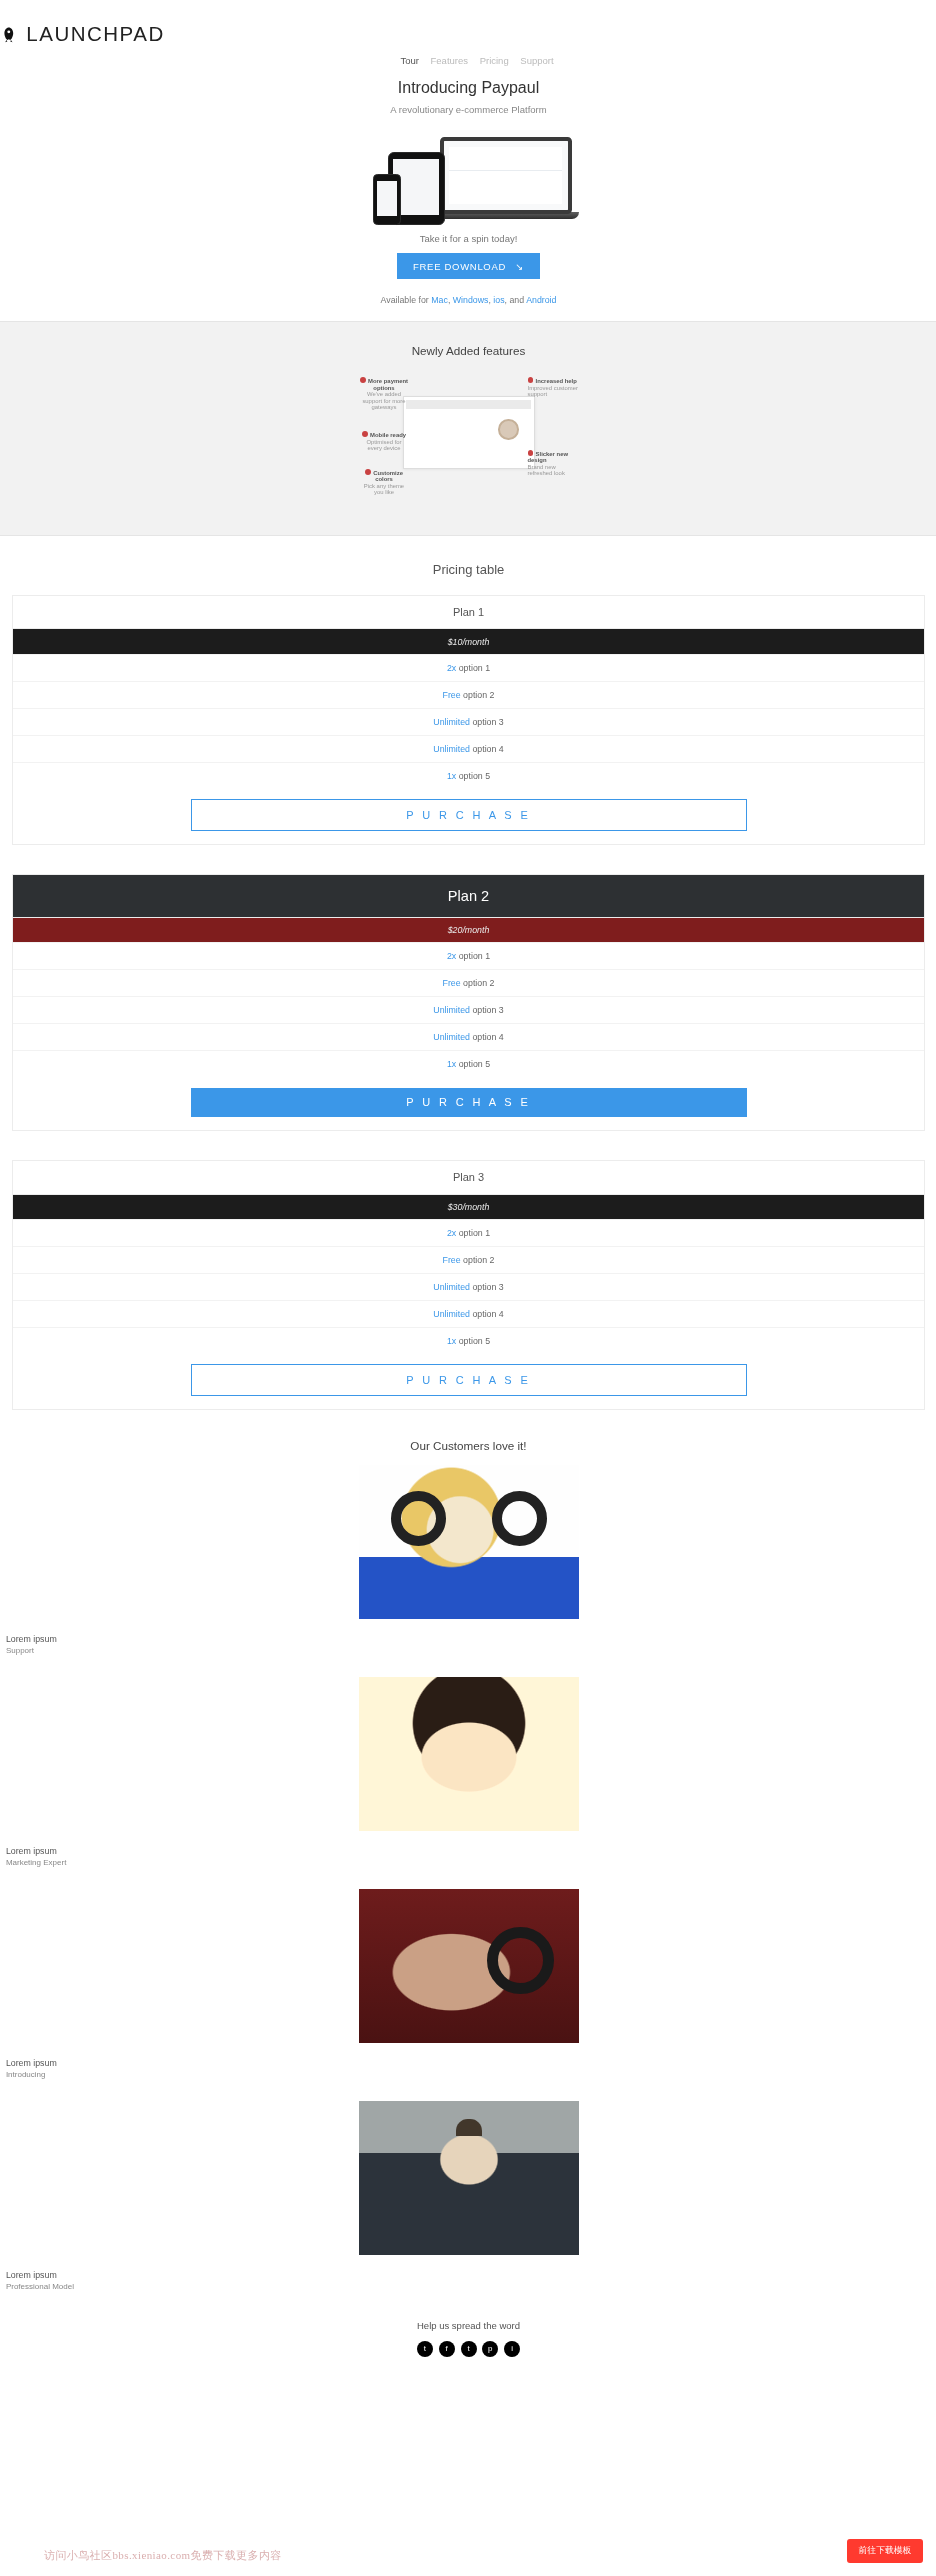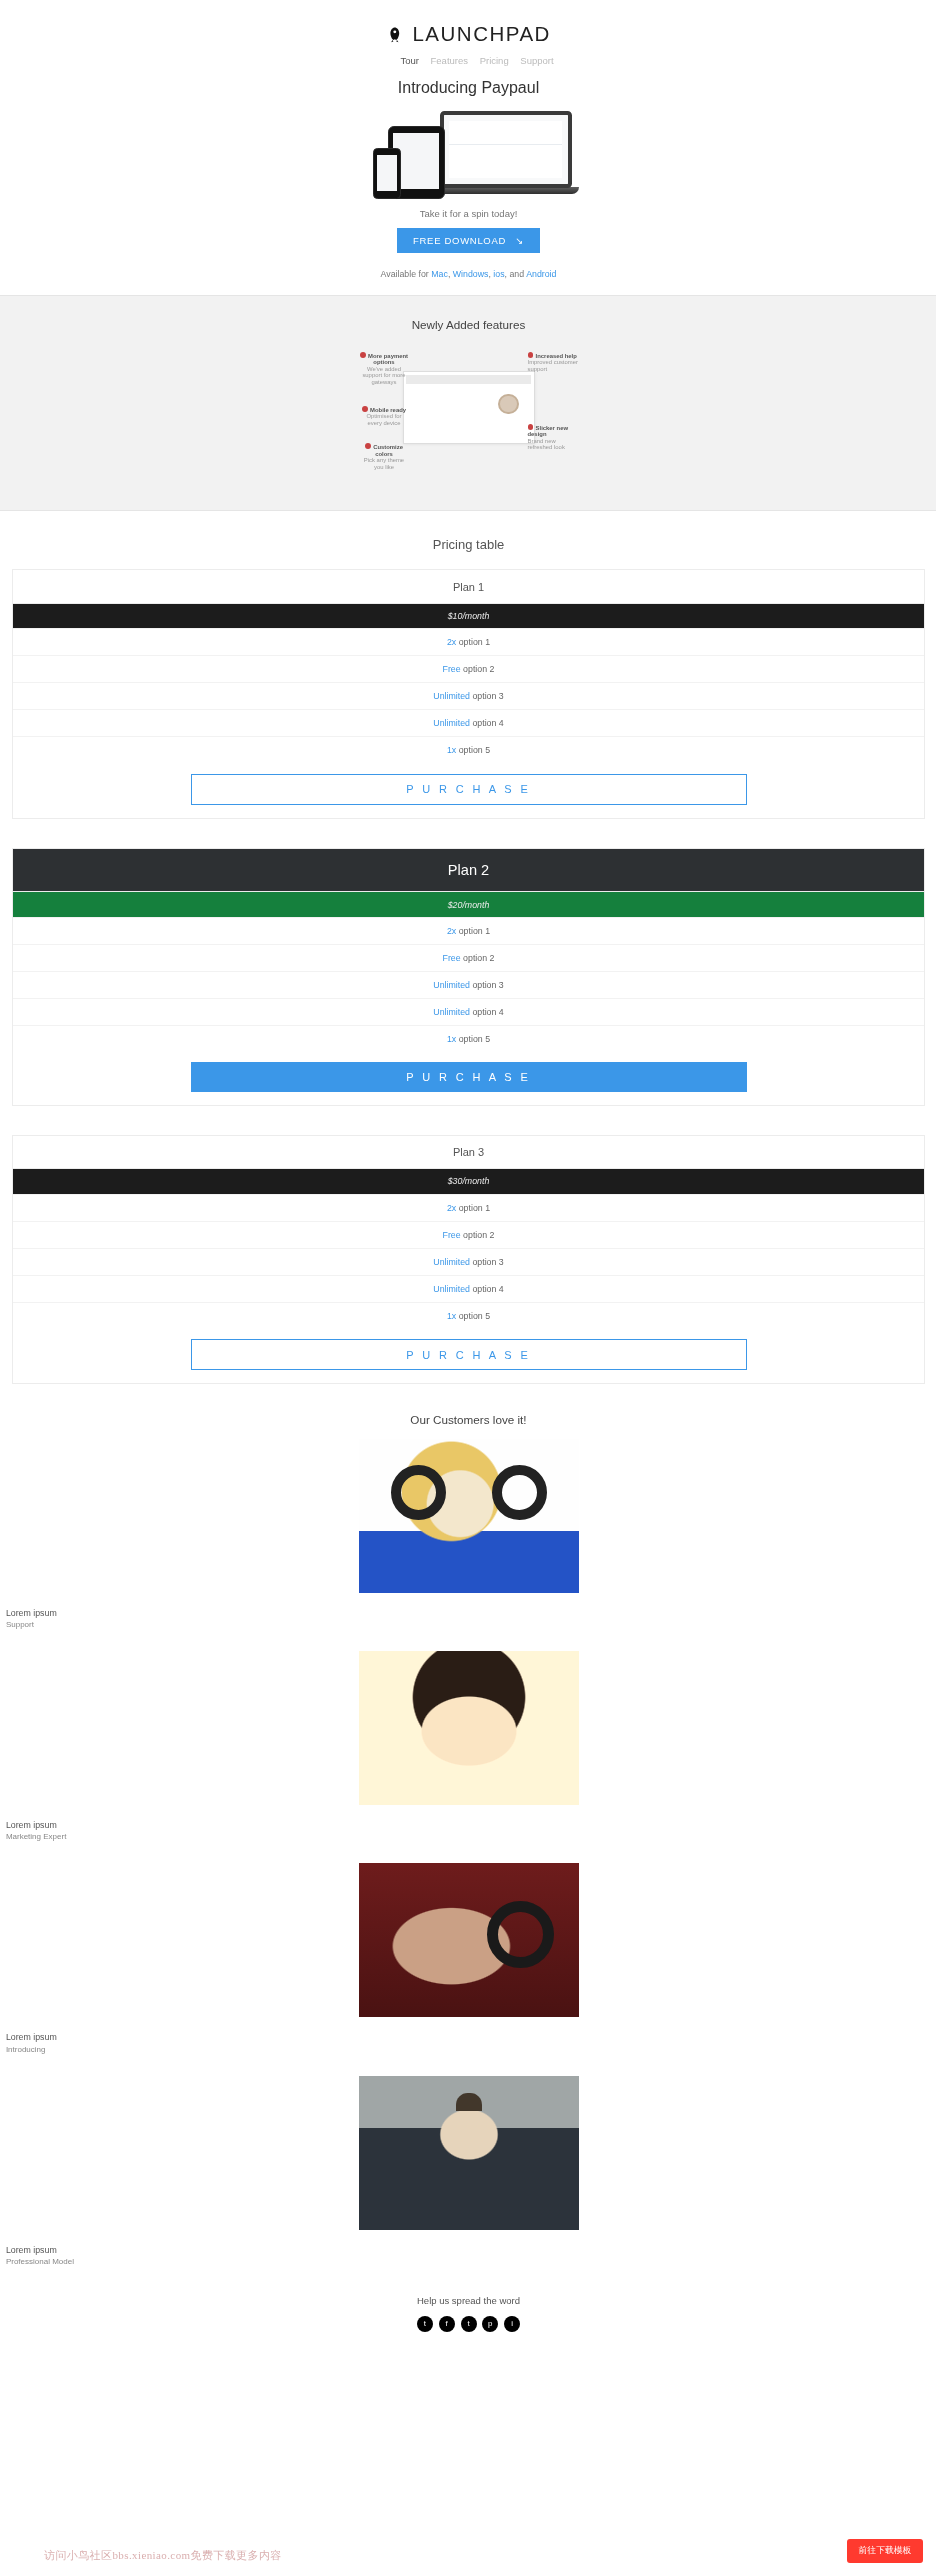--- a/index.html
+++ b/index.html
@@ -1,21 +1,21 @@
 <!DOCTYPE html>
 <html style="font-size:11.7px"><head>
 <meta charset="utf-8">
 <style>
   * { margin: 0; padding: 0; box-sizing: border-box; }
   body { font-family: "Helvetica Neue", Helvetica, Arial, sans-serif; font-size: 10.2px; color: #333; background: #fff; }
   .container { width: 937px; margin: 0 auto; }
   .center { text-align: center; }
 
   
-  .logo-row { padding: 22px 0 8.8px; text-align: center; }
+  .logo-row { padding: 22px 0 8.8px; }
   .logo-row svg { vertical-align: -2.9px; margin-right: 5.9px; }
   .logo-text { font-size: 20.5px; font-weight: 300; letter-spacing: 1.5px; color: #222; }
   nav { text-align: center; margin-bottom: 13px; margin-left: 17px; }
   nav span { font-size: 9.5px; margin: 0 4.4px; color: #bbb; }
   nav span.active { color: #555; }
 
   
   .hero-title { font-size: 16px; font-weight: 400; margin: 10.2px 0 7.3px; }
   .hero-sub { font-size: 9.5px; color: #888; margin-bottom: 14.6px; }
   .devices { width: 220px; height: 95px; margin: 0 auto 8.8px; position: relative; }
@@ -48,21 +48,21 @@
   .co1{ left:0; top:2.9px; } .co2{ right:0; top:2.9px; text-align:left;}
   .co3{ left:0; top:57px;} .co4{ left:0; bottom:2.9px;}
   .co5{ right:0; bottom:22px; text-align:left;}
 
   
   .pricing-title { font-size:13px; color:#555; margin:26px 0 17.6px; }
   .plan { border:0.7px solid #ececec; margin:0 11.7px 29px; }
   .plan-head { padding:10.2px 0; font-size:11px; color:#555; background:#fff; border-bottom:0.7px solid #ececec; }
   .plan.featured .plan-head { background:#2d3033; color:#fff; font-size:14.6px; padding:13px 0; }
   .plan-price { background:#1c1c1c; color:#eaeaea; font-size:8.8px; padding:7.3px 0;font-style:italic; }
-  .plan.featured .plan-price { background:#15803d; }
+  .plan.featured .plan-price { background:#7f1d1d; }
   .plan-row { padding:8px 0; font-size:8.8px; color:#666; border-top:0.7px solid #f2f2f2; }
   .plan-row .hl { color:#3b97e8; }
   .plan-btn-wrap { padding:10.2px 0 13px; }
   .purchase-btn { width:90%; max-width:556px; padding:8.8px 0; font-size:11px; letter-spacing:2.9px; border:0.7px solid #3b97e8; background:#fff; color:#3b97e8; }
   .plan.featured .purchase-btn { background:#3b97e8; color:#fff; border:none; }
 
   
   .cust-title { font-size:11.7px; color:#444; margin:22px 0 13px; }
   .cust { margin-bottom:22px; }
   .portrait { width:220px; height:154px; margin:0 auto 13px; display:block; background:#ddd; }
@@ -97,20 +97,21 @@
 </div>
 <nav>
   <span class="active">Tour</span>
   <span>Features</span>
   <span>Pricing</span>
   <span>Support</span>
 </nav>
 
 <div class="center">
   <h2 class="hero-title">Introducing Paypaul</h2>
+  <div class="hero-sub">A revolutionary e-commerce Platform</div>
   <div class="devices">
     <div class="device-laptop">
           <div class="screen">
             <div class="face"></div>
           </div>
           <div class="base"></div>
         </div>
     <div class="device-tablet"></div>
     <div class="device-phone"></div>
   </div>

